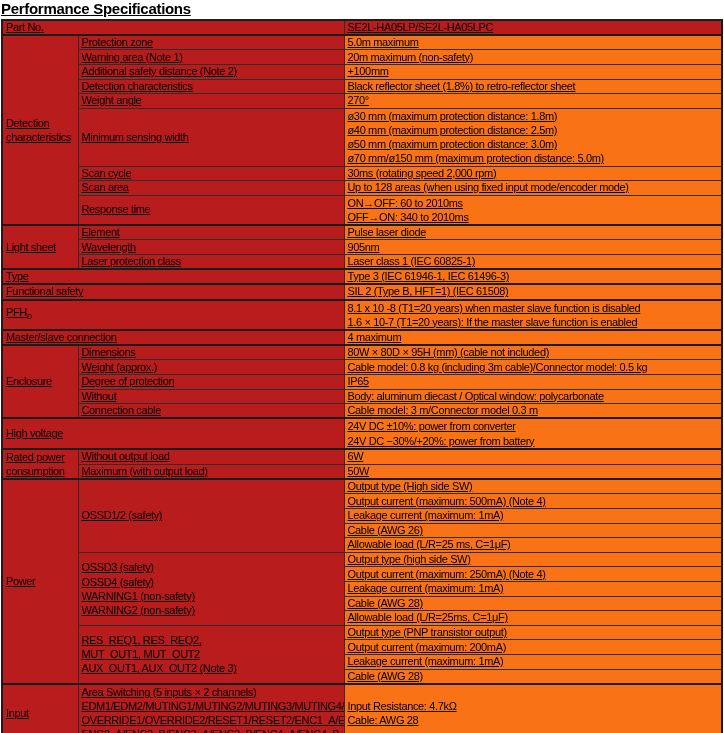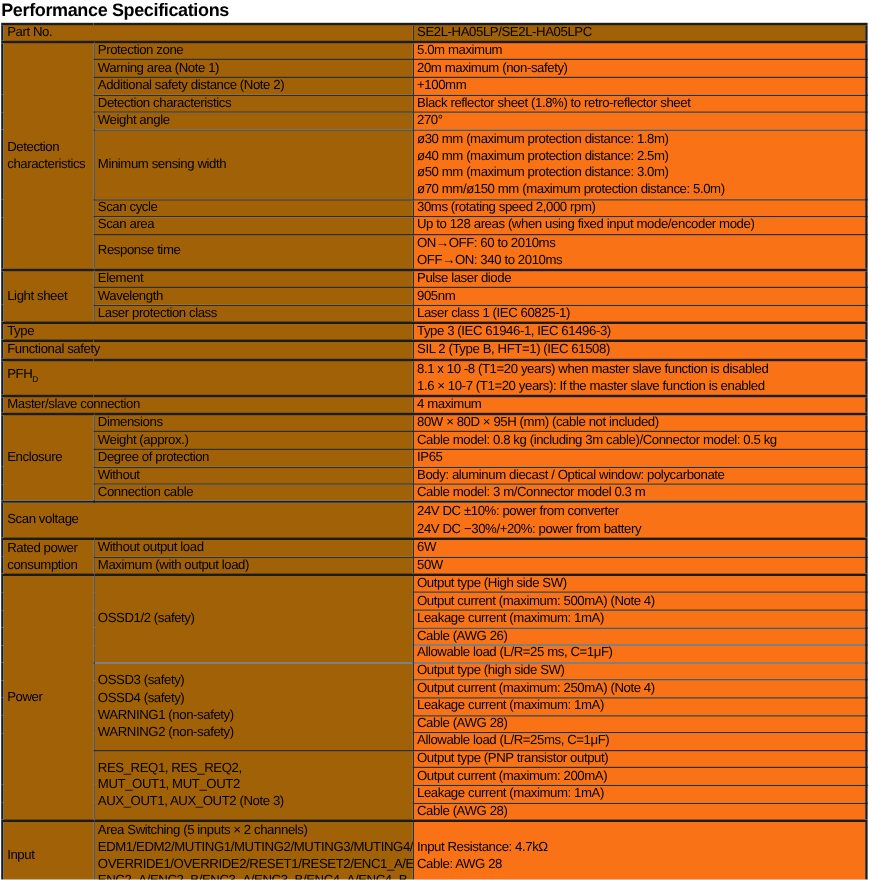--- a/index.html
+++ b/index.html
@@ -7,20 +7,21 @@
     padding: 0;
     background: #ffffff;
     width: 724px;
     font-family: "Liberation Sans", "DejaVu Sans", sans-serif;
     color: #000;
   }
   .page {
     width: 724px;
     height: 733px;
     overflow: hidden;
+    text-decoration: underline;
   }
   .doc-title {
     font-size: 15px;
     font-weight: bold;
     letter-spacing: -0.3px;
     margin: 0;
     padding: 1px 2px 3px 1px;
     line-height: 15px;
   }
   table.spec {
@@ -34,21 +35,21 @@
     border: 1px solid #2e2e2e;
     padding: 0 3px;
     font-size: 11px;
     letter-spacing: -0.35px;
     line-height: 13.2px;
     vertical-align: middle;
     overflow: hidden;
     white-space: nowrap;
   }
   table.spec tr { height: 14.6px; }
-  table.spec td.gray { background: #a16207; margin-top: 25px; }
+  table.spec td.gray { background: #b91c1c; margin-top: 25px; }
   table.spec td.val { background: #f97316; }
   table.spec tr.section td { border-top: 2px solid #1c1c1c; }
   .line { white-space: nowrap; line-height: 14.2px; }
   sub { font-size: 7px; letter-spacing: 0; }
 </style>
 </head>
 <body>
 
 <div class="page">
   <h1 class="doc-title">Performance Specifications</h1>
@@ -158,21 +159,21 @@
         </tr>
         <tr>
           <td class="gray">Without</td>
           <td class="val">Body: aluminum diecast / Optical window: polycarbonate</td>
         </tr>
         <tr>
           <td class="gray">Connection cable</td>
           <td class="val">Cable model: 3 m/Connector model 0.3 m</td>
         </tr>
         <tr class="section">
-          <td class="gray" colspan="2">Scan voltage</td>
+          <td class="gray" colspan="2">High voltage</td>
           <td class="val">
             <div class="line">24V DC ±10%: power from converter</div>
             <div class="line">24V DC −30%/+20%: power from battery</div>
           </td>
         </tr>
         <tr class="section">
           <td class="gray cat" rowspan="2">
             <div class="line">Rated power</div>
             <div class="line">consumption</div>
           </td>

